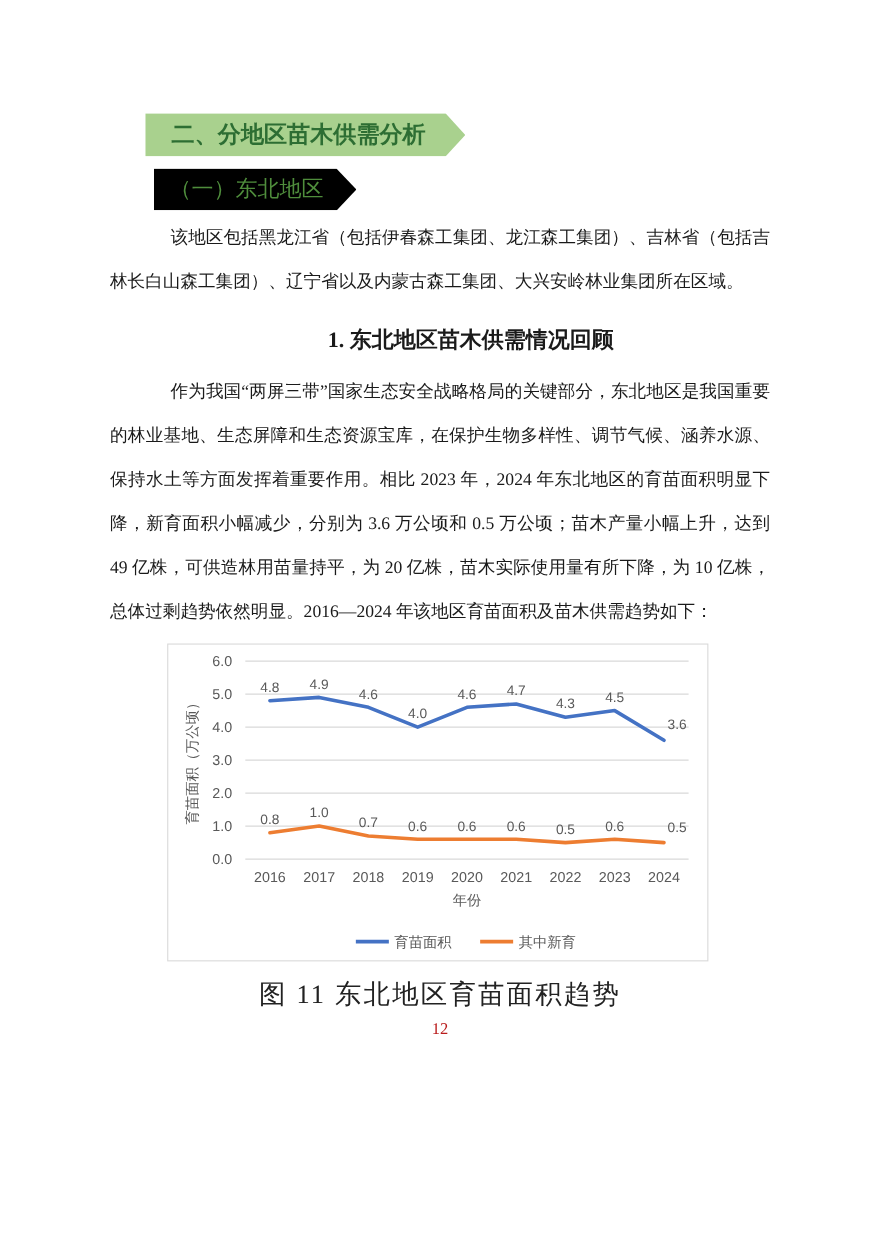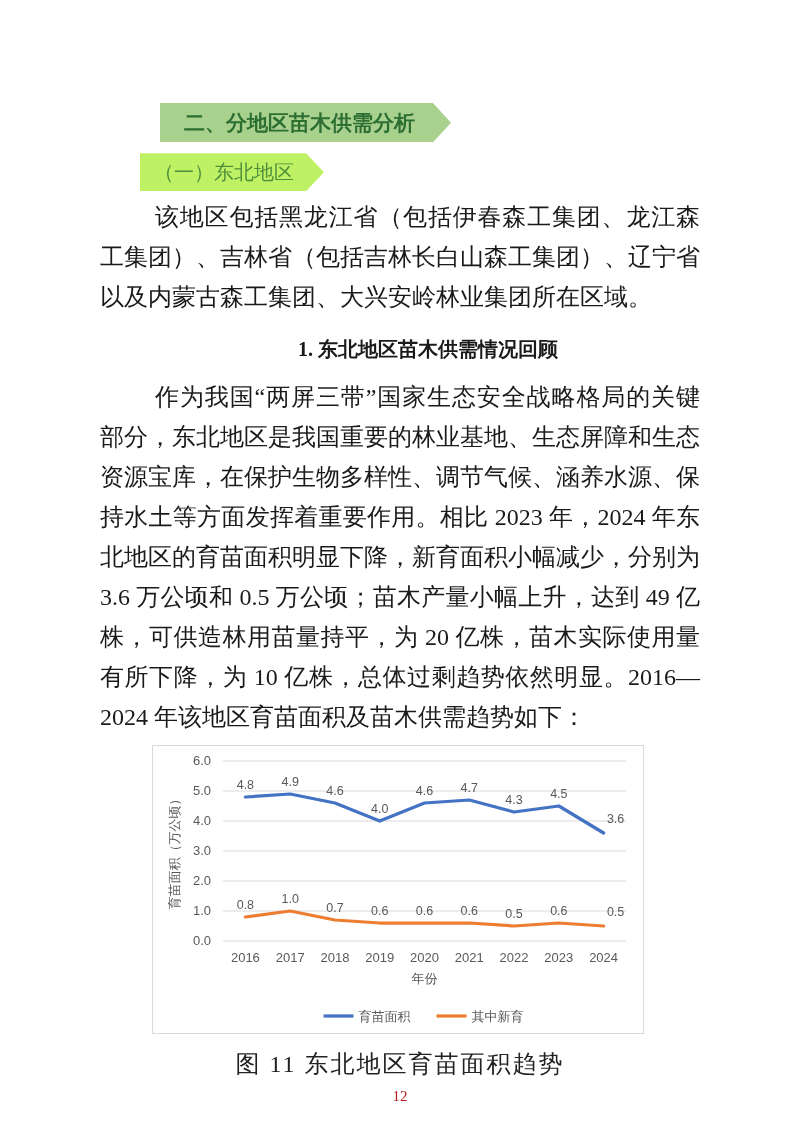--- a/index.html
+++ b/index.html
@@ -15,39 +15,39 @@
     overflow:hidden;
   }
   .banner{
     display:block;
     width:-moz-fit-content;width:fit-content;
     font-family:"Liberation Sans","DejaVu Sans",sans-serif;
     clip-path:polygon(0 0, calc(100% - 18px) 0, 100% 50%, calc(100% - 18px) 100%, 0 100%);
     line-height:1.3;
   }
   .banner-green{
-    margin-left:60px;
+    margin-left:32px;
     background:#a9d18e;
     color:#2d6e33;
     font-size:21px;
     font-weight:bold;
     padding:6px 36px 6px 24px;
   }
   .banner-yellow{
     margin-left:40px;
     margin-top:11px;
     background:#ffe699;
     color:#4f8d3c;
     font-size:20px;
     font-weight:normal;
     padding:6px 30px 6px 14px;
   }
   p.body-para{
     margin:0;
-    font-size:24px;
+    font-size:16px;
     line-height:40px;
     text-align:justify;
     text-indent:55px;
   }
   p.first{ margin-top:6px; }
   h3.numbered{
     margin:12px 0 0 56px;
     font-size:20px;
     line-height:40px;
     font-weight:bold;
@@ -90,21 +90,21 @@
 </style>
 </head>
 <body>
 
 <div class="page">
 
   <div class="banner banner-green" style="background: rgb(169, 209, 142); color: rgb(45, 110, 51);">
     <span>二、分地区苗木供需分析</span>
   </div>
 
-  <div class="banner banner-yellow" style="background: #bef264; color: rgb(79, 141, 60);">
+  <div class="banner banner-yellow" style="background: #000000; color: rgb(79, 141, 60);">
     <span>（一）东北地区</span>
   </div>
 
   <p class="body-para first">该地区包括黑龙江省（包括伊春森工集团、龙江森工集团）、吉林省（包括吉林长白山森工集团）、辽宁省以及内蒙古森工集团、大兴安岭林业集团所在区域。</p>
 
   <h3 class="numbered">1. 东北地区苗木供需情况回顾</h3>
 
   <p class="body-para second">作为我国“两屏三带”国家生态安全战略格局的关键部分，东北地区是我国重要的林业基地、生态屏障和生态资源宝库，在保护生物多样性、调节气候、涵养水源、保持水土等方面发挥着重要作用。相比 2023 年，2024 年东北地区的育苗面积明显下降，新育面积小幅减少，分别为 3.6 万公顷和 0.5 万公顷；苗木产量小幅上升，达到 49 亿株，可供造林用苗量持平，为 20 亿株，苗木实际使用量有所下降，为 10 亿株，总体过剩趋势依然明显。2016—2024 年该地区育苗面积及苗木供需趋势如下：</p>
 
   <figure class="chart-figure">

